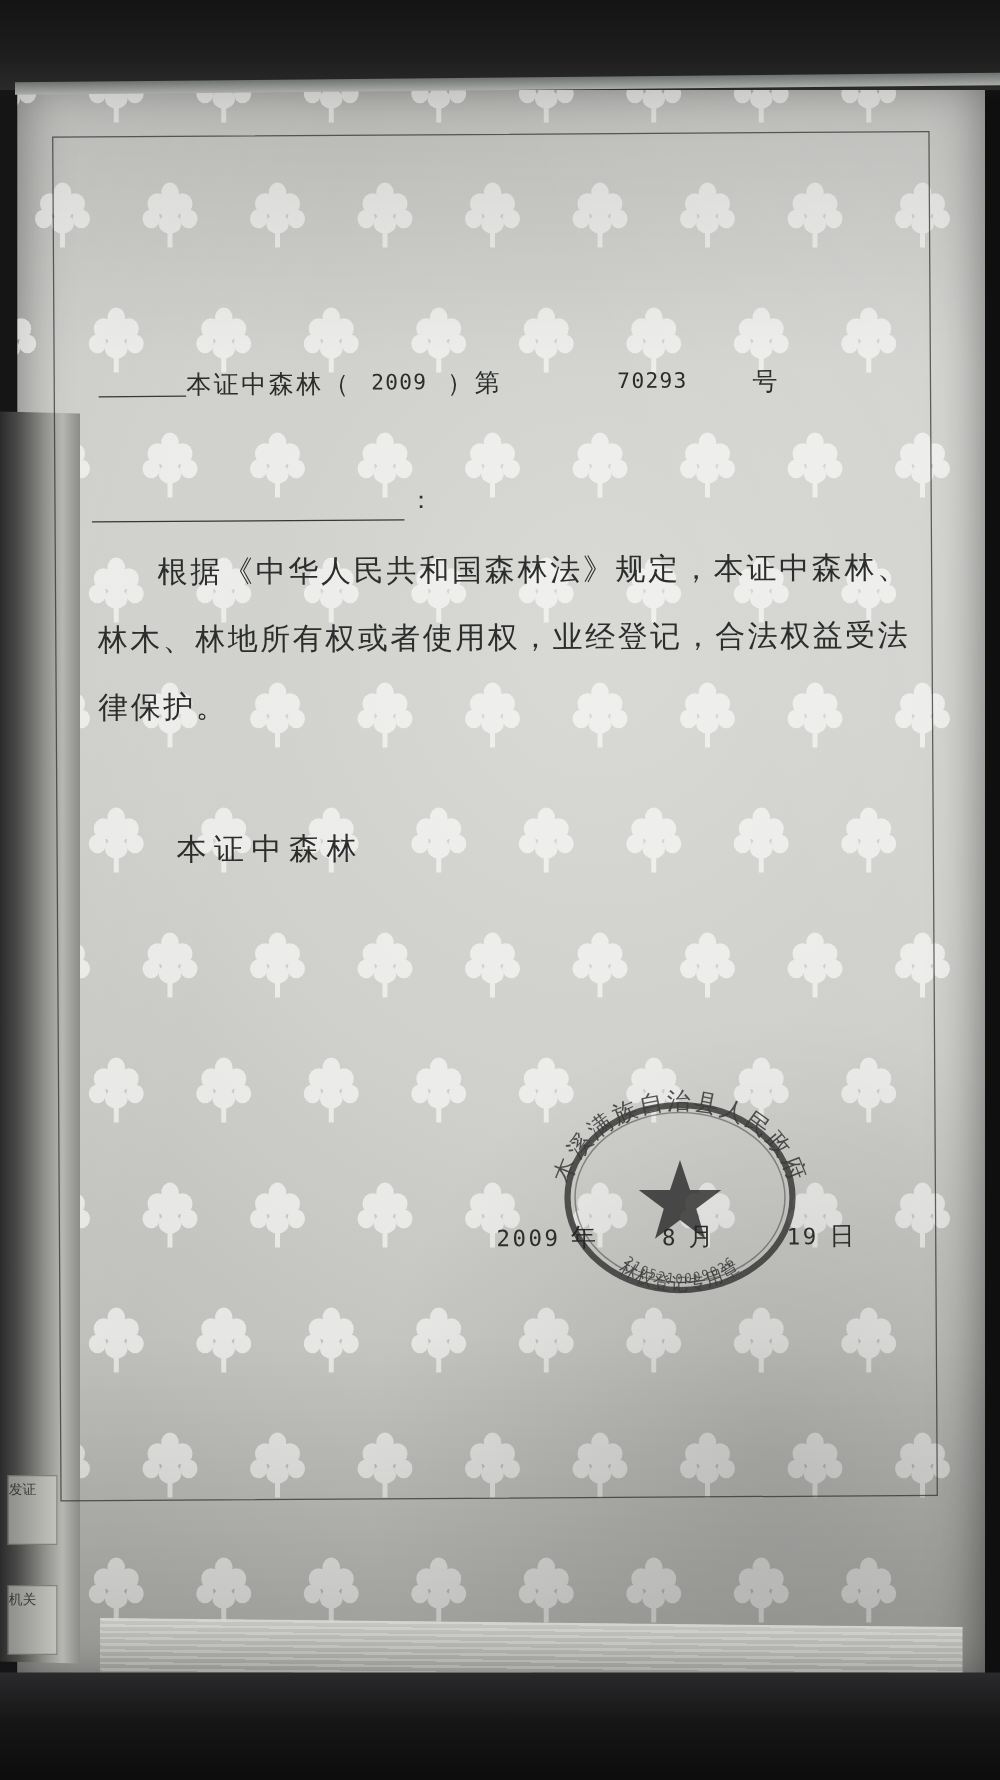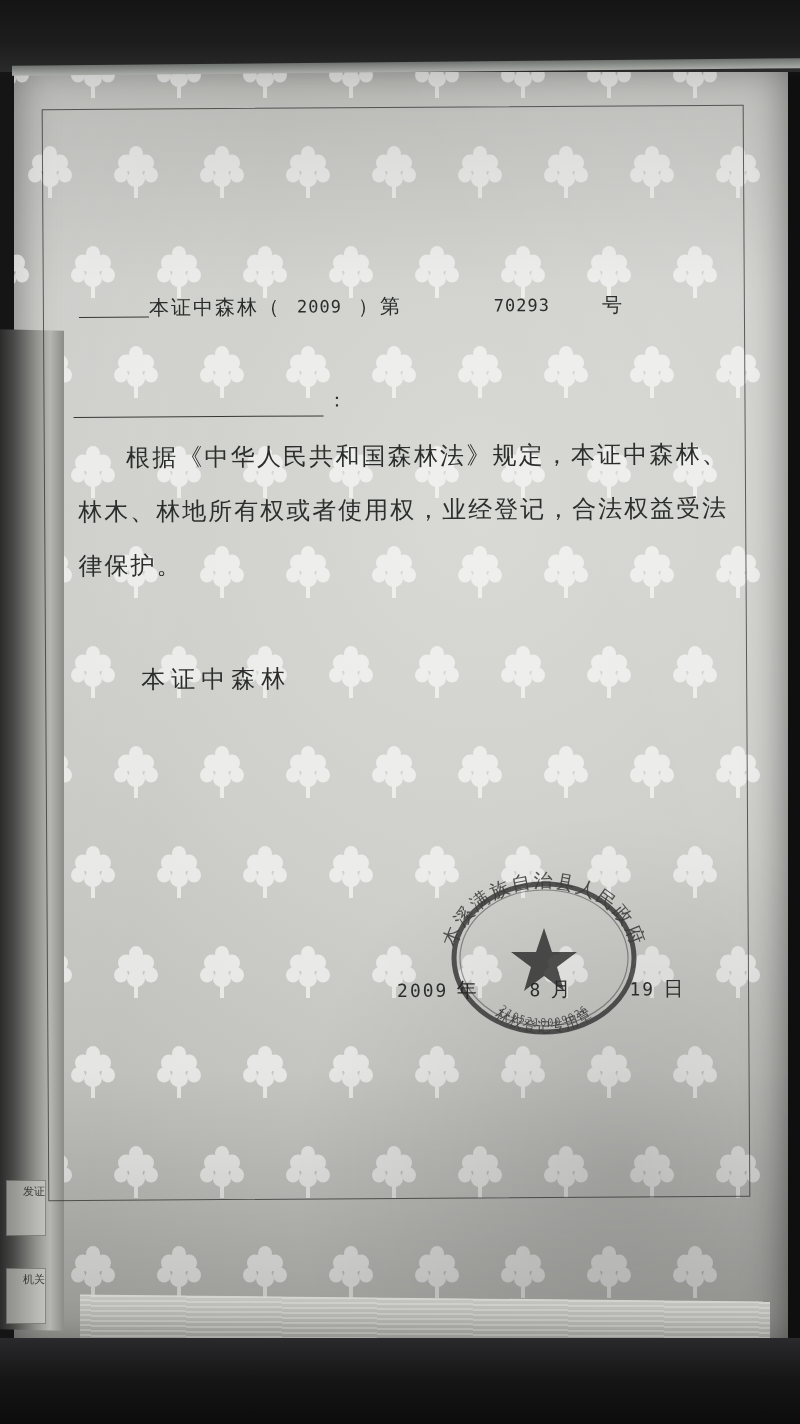--- a/index.html
+++ b/index.html
@@ -77,21 +77,21 @@
   
   .spine{
     position:absolute;left:0;top:330px;width:64px;height:1000px;
     background:linear-gradient(90deg,#2b2b2c 0%,#4a4a49 22%,#8e8f8a 55%,#b6b7b2 78%,#8b8c87 100%);
     transform:skewY(1.4deg);
   }
   .spine-note{
     position:absolute;left:6px;width:40px;height:56px;
     border:1px solid rgba(60,60,60,.45);
     background:rgba(215,215,210,.55);
-    font-size:11px;color:#3a3a38;text-align:right;line-height:1.2;
+    font-size:11px;color:#3a3a38;text-align:left;line-height:1.2;
     padding-top:4px;box-sizing:border-box;
     font-family:"DejaVu Sans", sans-serif;
   }
 
   
   .frame{
     position:absolute;left:45px;top:107px;width:700px;height:1090px;
     border:1.6px solid rgba(40,44,42,.72);
     transform:rotate(-0.35deg);
   }

